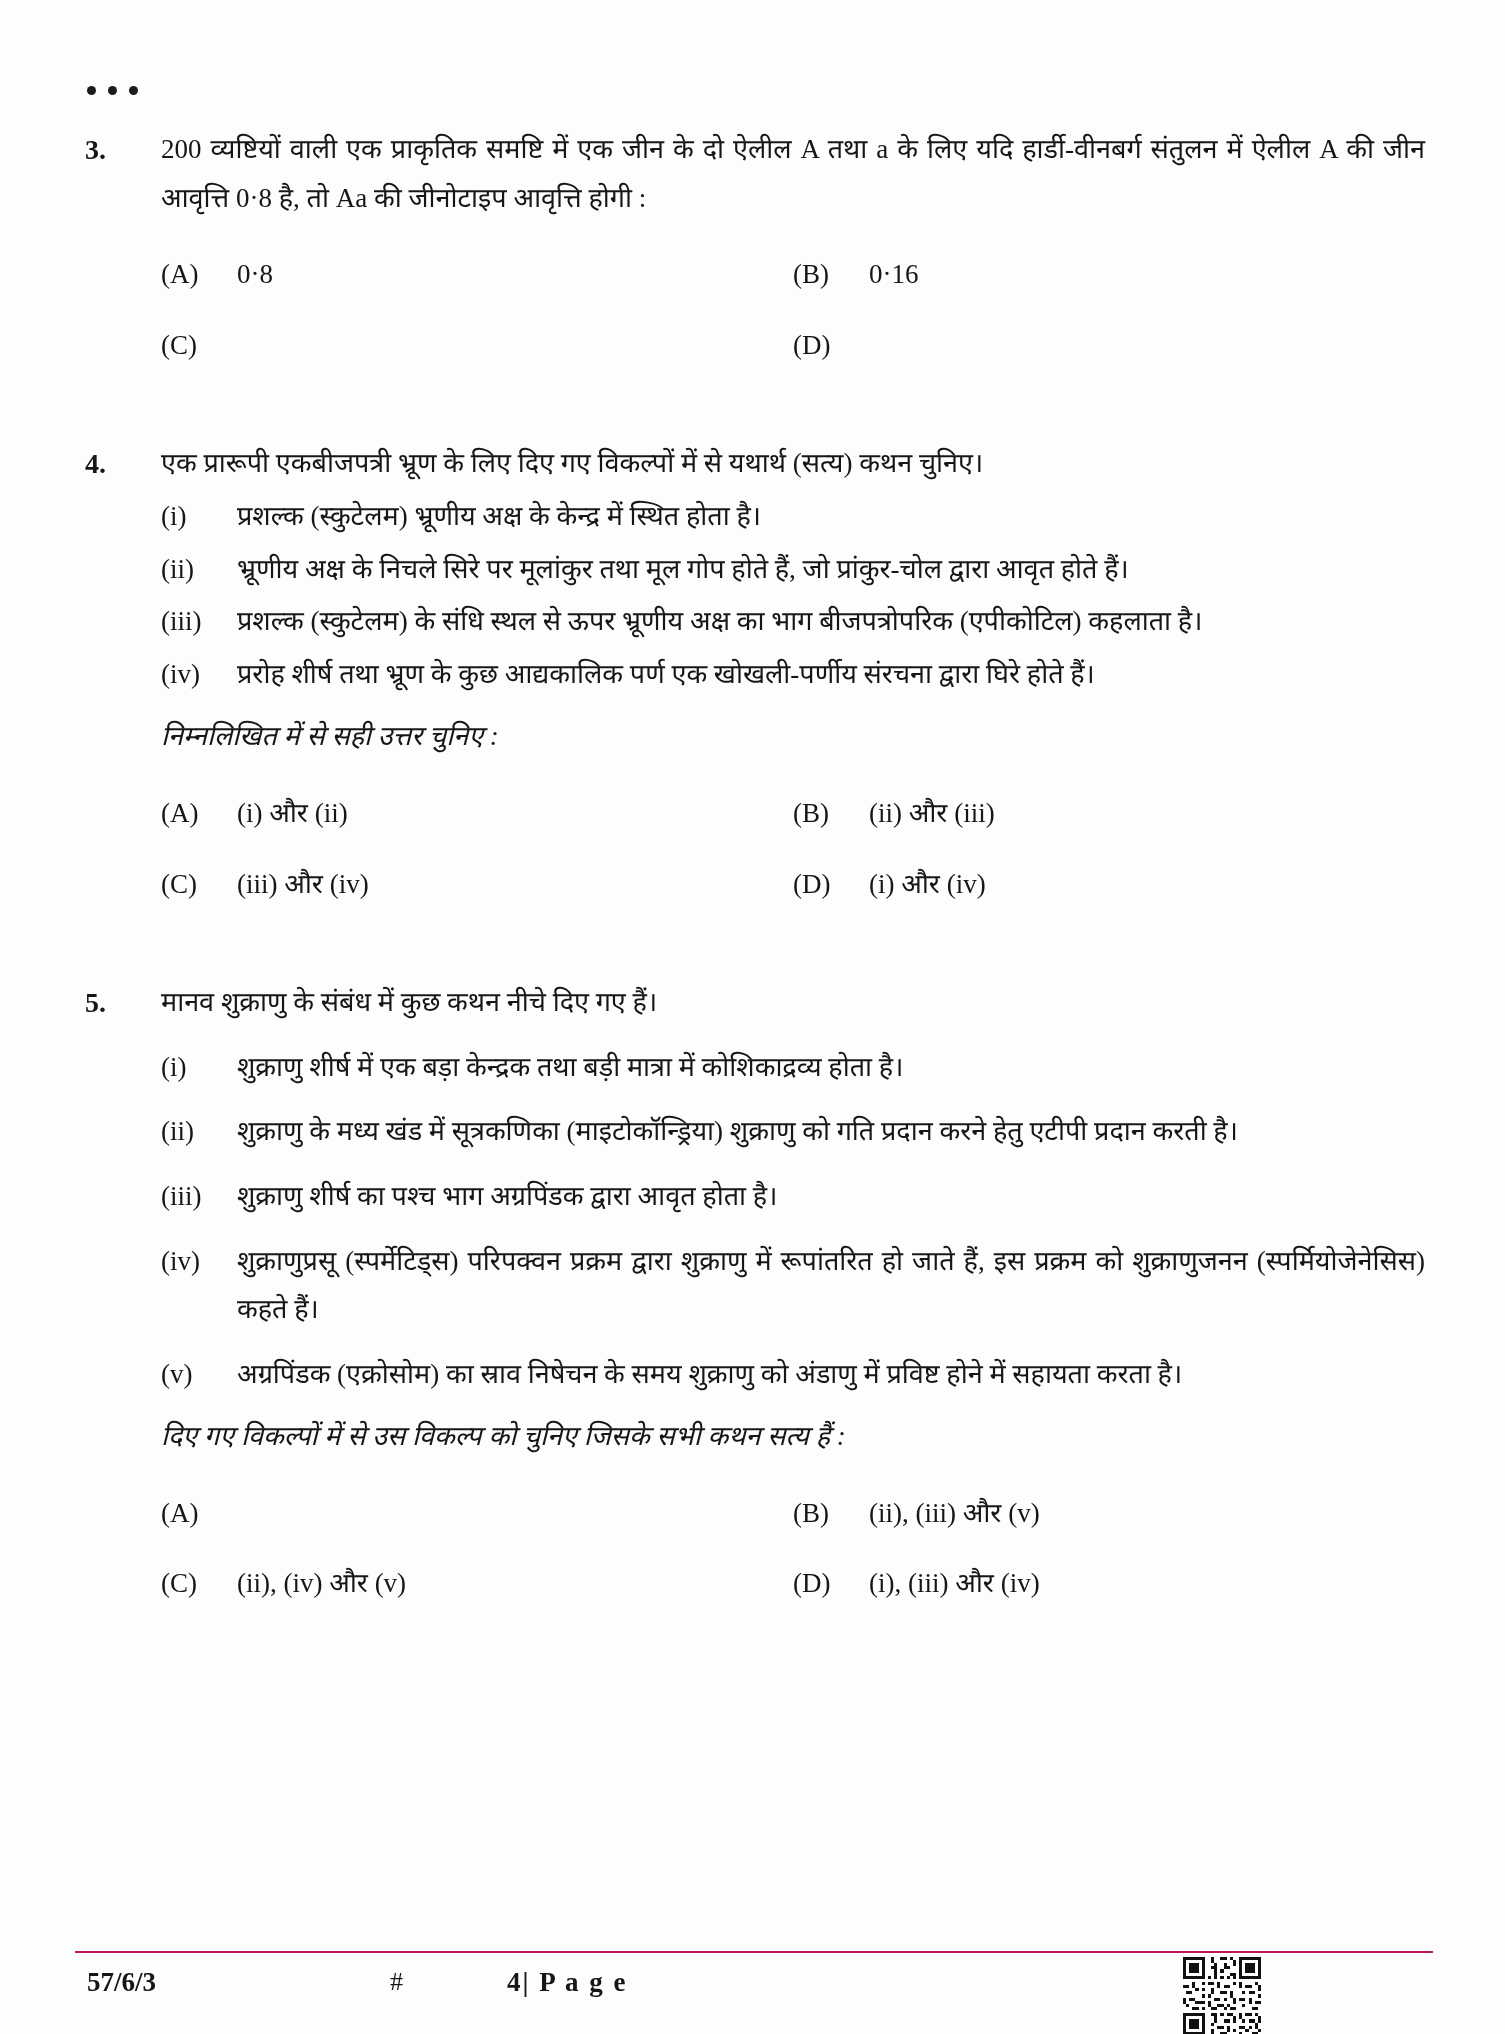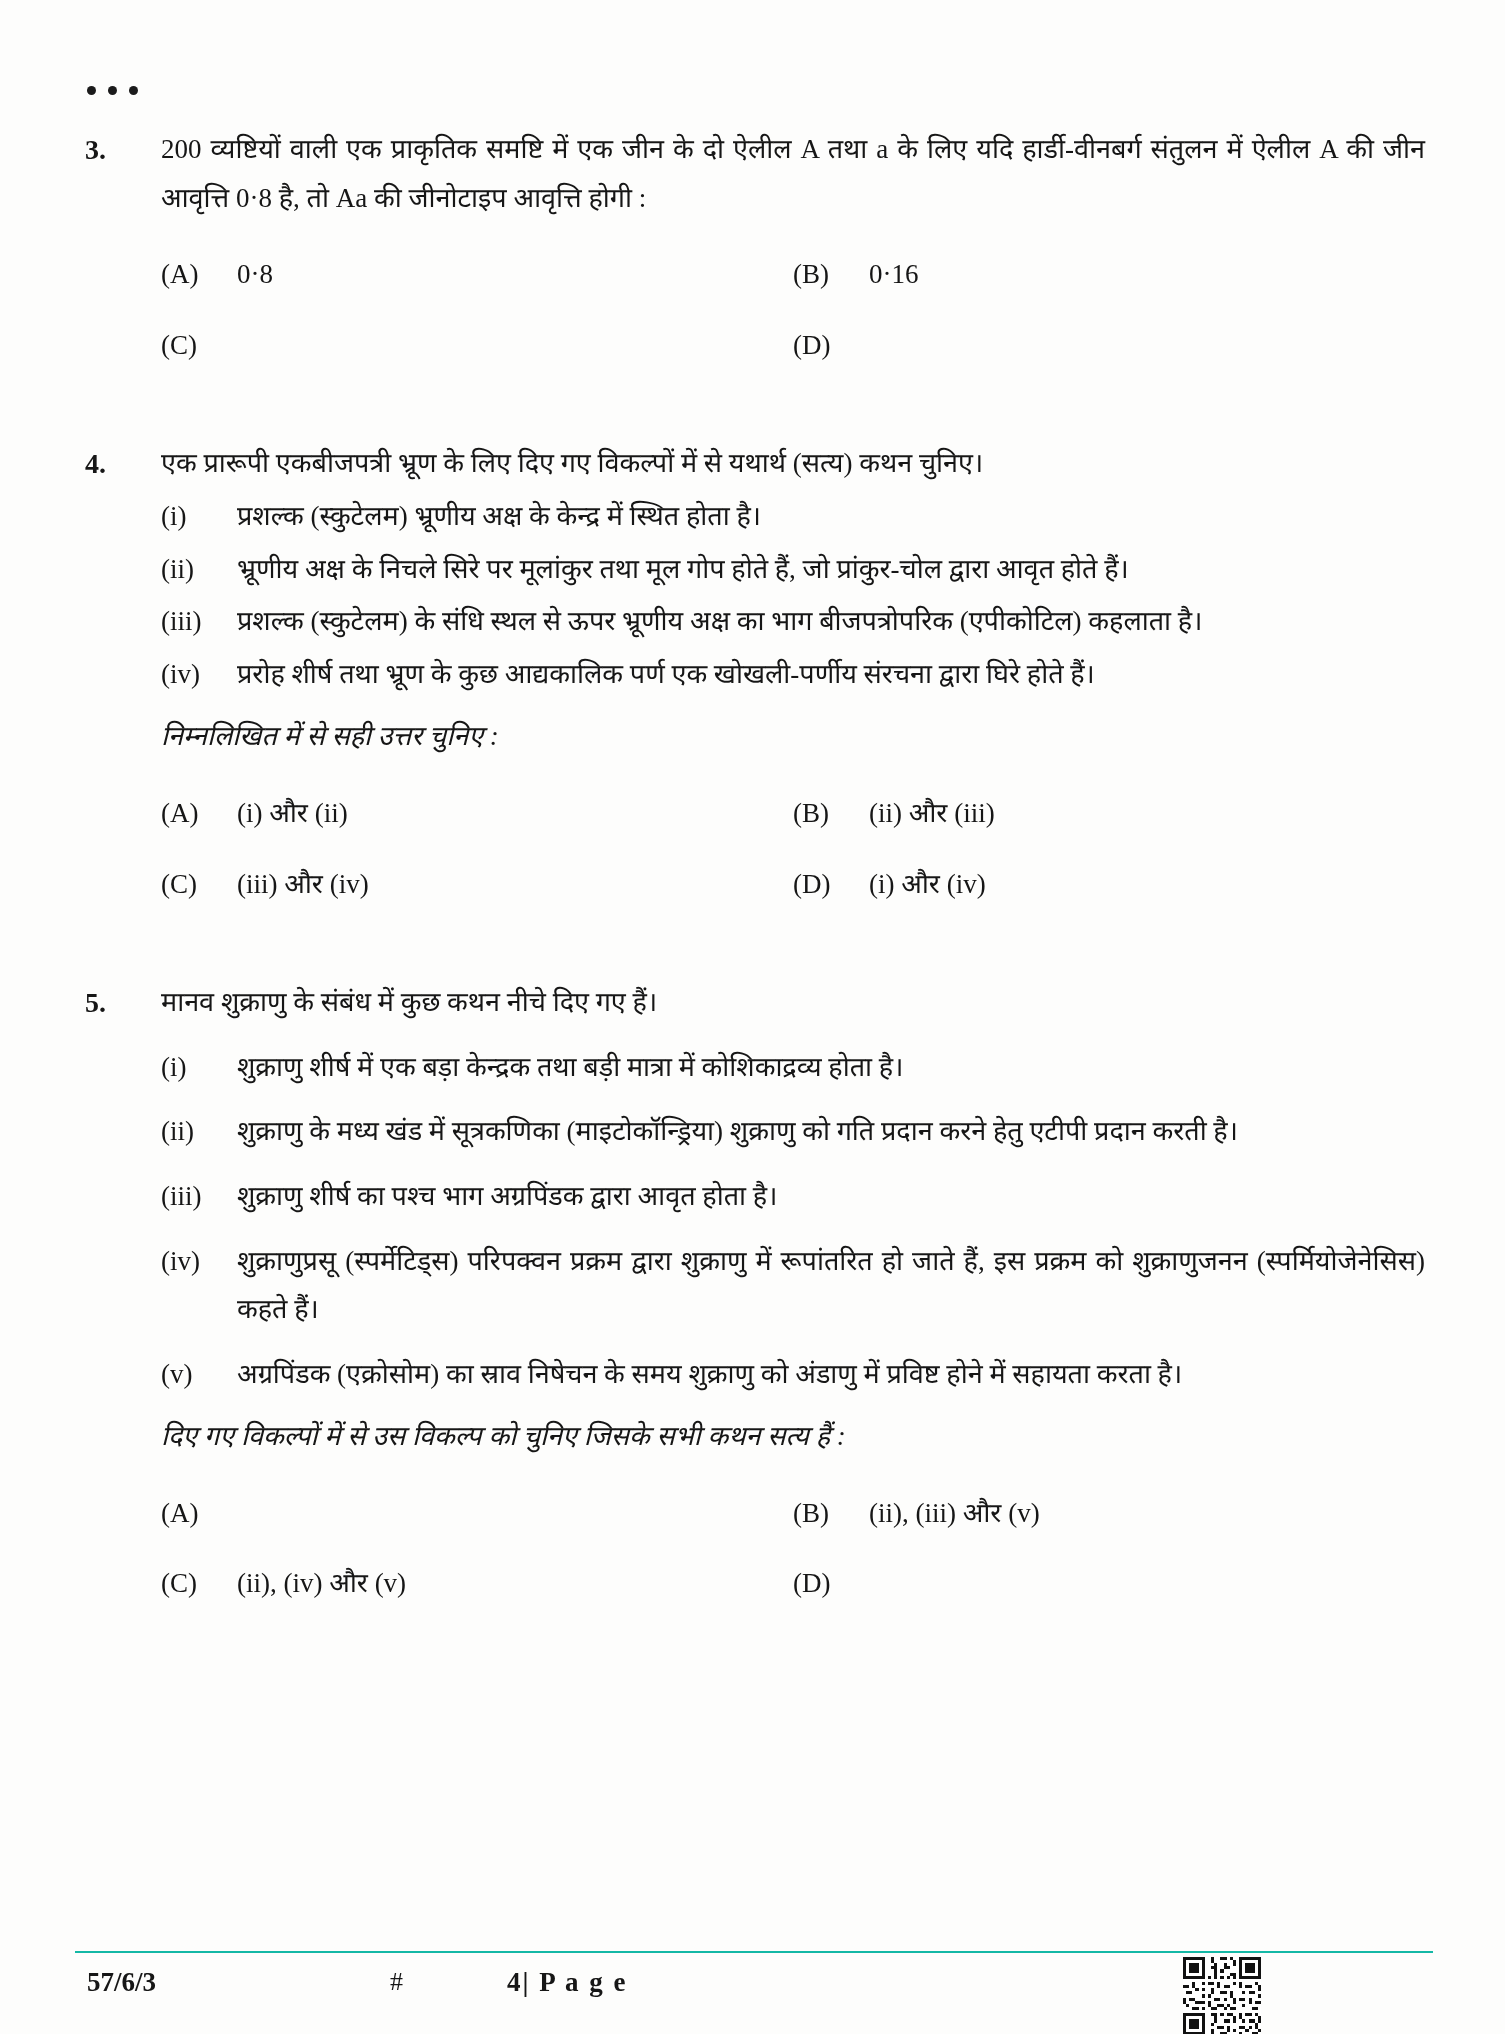--- a/index.html
+++ b/index.html
@@ -47,21 +47,21 @@
     display: grid;
     grid-template-columns: 1fr 1fr;
     row-gap: 22px;
     margin-top: 28px;
   }
   .option { display: grid; grid-template-columns: 76px 1fr; }
 
   .footer {
     position: absolute;
     left: 75px; right: 72px; top: 1951px;
-    border-top: 2px solid #14b8a6;
+    border-top: 2px solid #be185d;
     height: 63px;
   }
   .footer-code { position: absolute; left: 12px; top: 14px; font-weight: bold; font-size: 27px; }
   .footer-hash { position: absolute; left: 315px; top: 14px; font-size: 26px; }
   .footer-page { position: absolute; left: 432px; top: 14px; font-size: 27px; font-weight: bold; letter-spacing: 2px; }
   .qr { position: absolute; right: 172px; top: 4px; width: 78px; height: 78px; }
 </style>
 </head>
 <body>
 
@@ -175,20 +175,21 @@
           <div class="option">
             <span class="opt-label">(B)</span>
             <span class="opt-value">(ii), (iii) और (v)</span>
           </div>
           <div class="option">
             <span class="opt-label">(C)</span>
             <span class="opt-value">(ii), (iv) और (v)</span>
           </div>
           <div class="option">
             <span class="opt-label">(D)</span>
+            <span class="opt-value">(i), (iii) और (iv)</span>
           </div>
         </div>
       </div>
     </section>
 
   </div>
 
   <div class="footer">
     <span class="footer-code">57/6/3</span>
     <span class="footer-hash">#</span>

